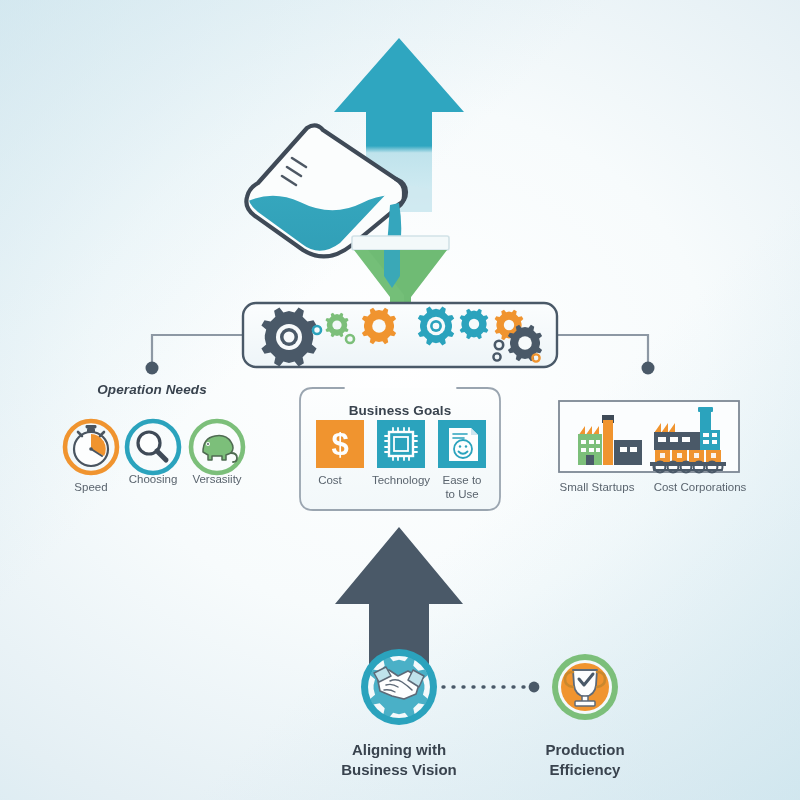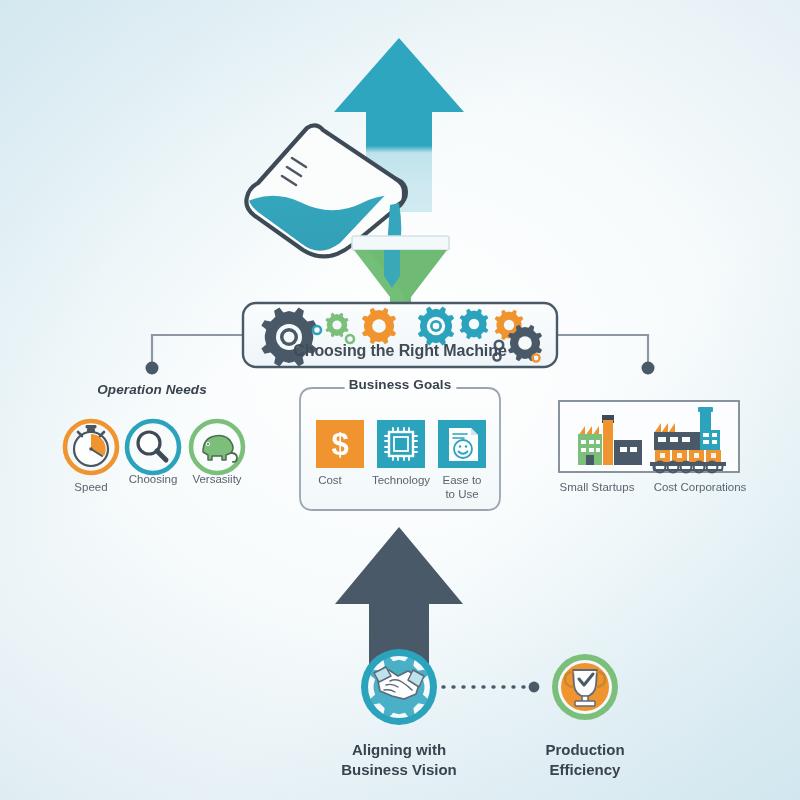--- a/index.html
+++ b/index.html
@@ -358,28 +358,27 @@
       <path d="M573,672 Q565,672 565,679 Q565,686 573,687" fill="none" stroke="#c9882e" stroke-width="2.6" stroke-linecap="round"></path>
       <path d="M597,672 Q605,672 605,679 Q605,686 597,687" fill="none" stroke="#c9882e" stroke-width="2.6" stroke-linecap="round"></path>
       <rect x="582" y="696" width="6" height="6" fill="#fdfefe" stroke="#5d6a78" stroke-width="1.5"></rect>
       <rect x="575" y="701" width="20" height="5" rx="1" fill="#fdfefe" stroke="#5d6a78" stroke-width="1.5"></rect>
       <path d="M579,679 L584,685 L593,674" fill="none" stroke="#4a5968" stroke-width="3" stroke-linecap="round" stroke-linejoin="round"></path>
     </g>
   </svg>
 
   <div class="layer">
 
-    <div class="banner-title" style="top:342px;">Choosing the Right Machine</div>
 
     <div class="lbl lbl-section" style="left:54px; top:382px; width:196px;font-style:italic;">Operation Needs</div>
     <div class="lbl lbl-item" style="left:51px; top:481px; width:80px;">Speed</div>
     <div class="lbl lbl-item" style="left:113px; top:473px; width:80px;">Choosing</div>
     <div class="lbl lbl-item" style="left:177px; top:473px; width:80px;">Versasiity</div>
 
-    <div class="lbl lbl-section" style="left:340px; top:377px; width:120px;">Business Goals</div>
+    <div class="lbl lbl-section" style="left:340px; top:403px; width:120px;">Business Goals</div>
     <div class="lbl lbl-item" style="left:290px; top:474px; width:80px;">Cost</div>
     <div class="lbl lbl-item" style="left:361px; top:474px; width:80px;">Technology</div>
     <div class="lbl lbl-item" style="left:422px; top:474px; width:80px;">Ease to
 to Use</div>
 
     <div class="lbl lbl-item" style="left:547px; top:481px; width:100px;">Small Startups</div>
     <div class="lbl lbl-item" style="left:636px; top:481px; width:128px;">Cost Corporations</div>
 
     <div class="lbl lbl-big" style="left:319px; top:740px; width:160px;">Aligning with
 Business Vision</div>

